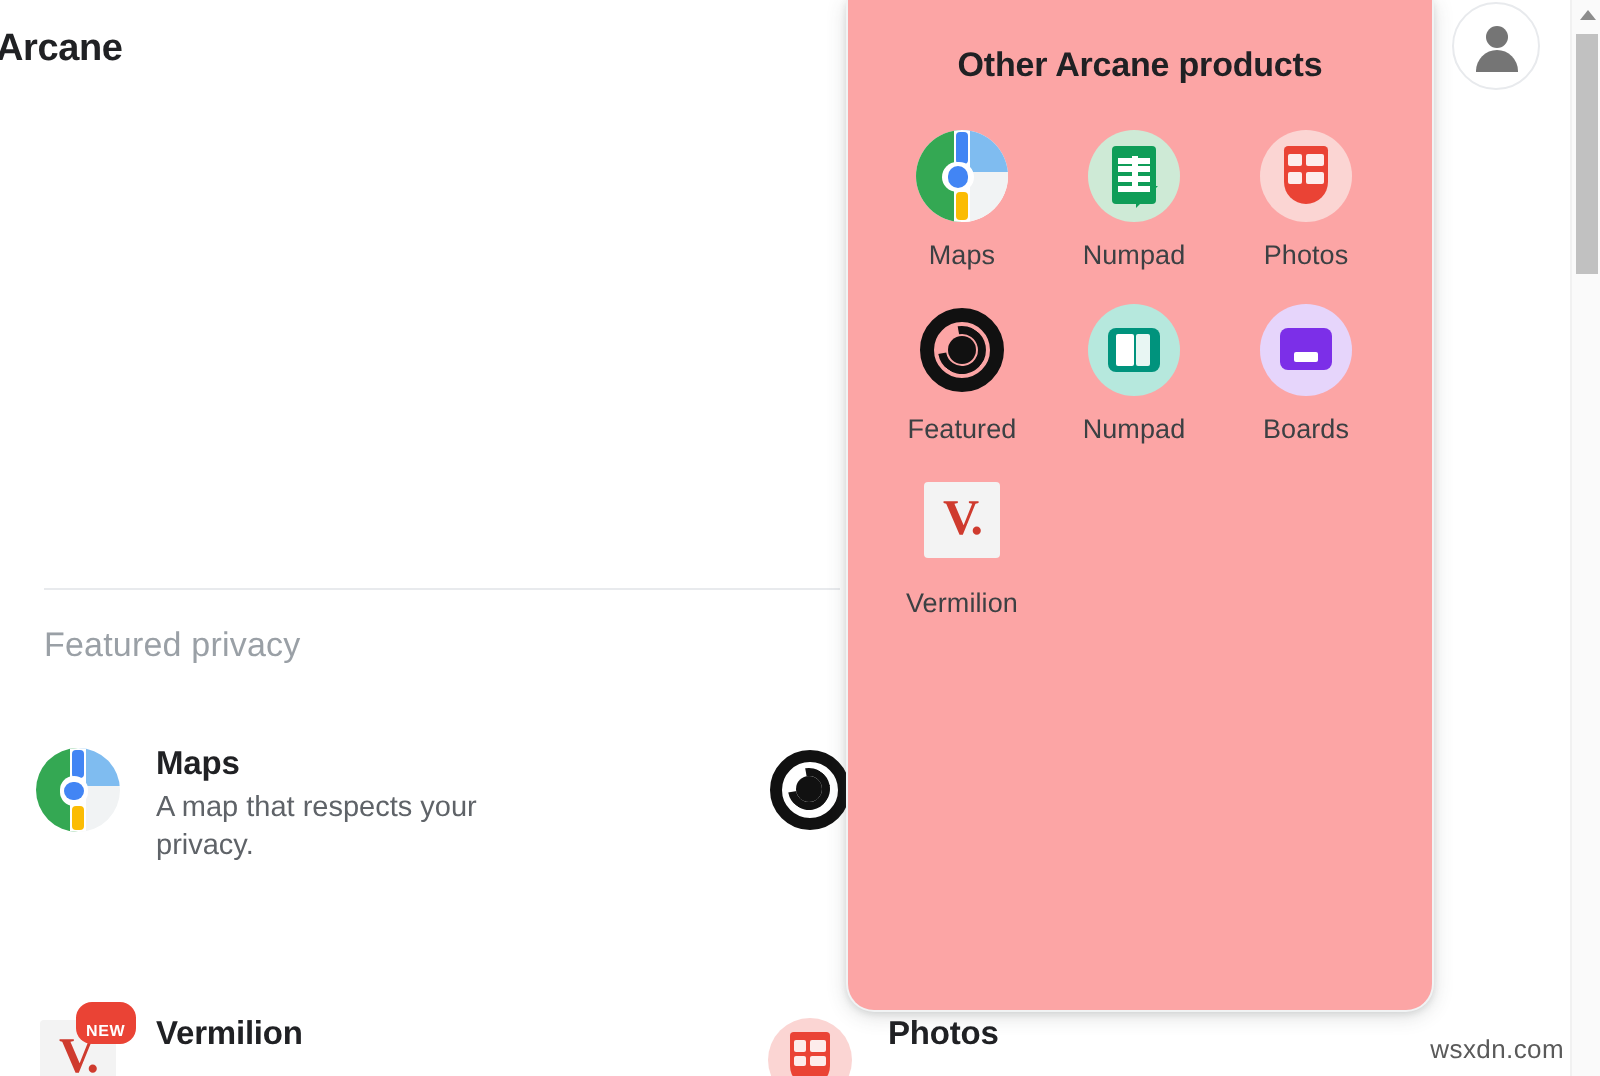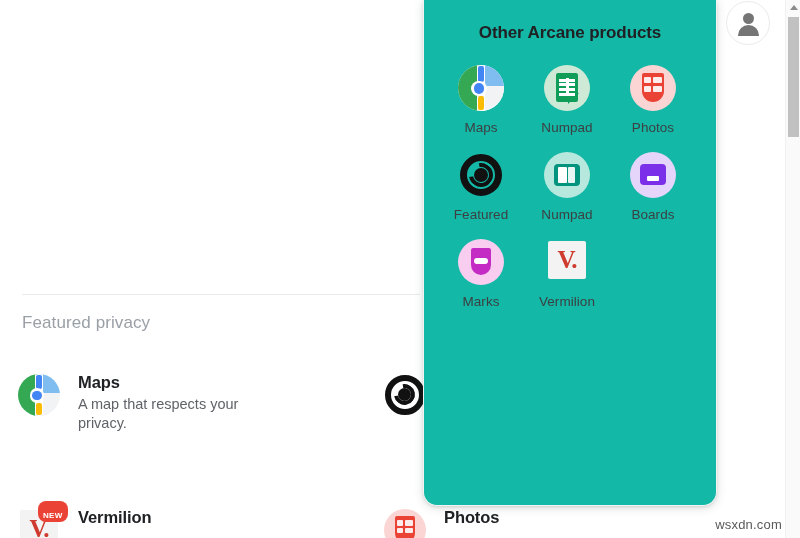--- a/index.html
+++ b/index.html
@@ -91,21 +91,21 @@
     position: absolute; top: 11px; left: 16px;
   }
   .avatar .person-body {
     width: 21px; height: 11px; border-radius: 11px 11px 0 0; background: #757575;
     position: absolute; top: 23px; left: 11px;
   }
 
   
   .modal {
     position: absolute; left: 423px; top: 0px; width: 294px; height: 506px;
-    background: #14b8a6; border-radius: 0 0 14px 14px;
+    background: #fca5a5; border-radius: 0 0 14px 14px;
     box-shadow: 0 2px 10px rgba(60,64,67,0.18), 0 1px 3px rgba(60,64,67,0.12);
     border: 1px solid #f1f3f4; border-top: none;
     overflow: hidden;
   }
   .modal-title {
     text-align: center; font-size: 17px; font-weight: bold; color: #202124;
     margin-top: 23px; letter-spacing: -0.1px;
   }
   .modal-grid {
     margin-top: 22px; display: flex; flex-wrap: wrap;
@@ -250,20 +250,23 @@
   .watermark {
     position: absolute; right: 18px; bottom: 6px;
     font-size: 13px; color: #5a5a5a; letter-spacing: 0.2px;
   }
 </style>
 </head>
 <body>
 
 <div id="page">
 
+  <div class="page-header">
+    <span class="brand-title">Arcane</span>
+  </div>
 
 
   <div class="divider"></div>
   <div class="section-title">Featured privacy</div>
 
   <div class="feature-grid">
 
     <div class="feature-row">
 
       <div class="feature-cell">
@@ -403,28 +406,20 @@
 
       <div class="app-cell">
         <div class="app-icon ic-boards">
           <div class="circ"></div>
             <div class="box"></div>
             <div class="bar"></div>
         </div>
         <div class="app-label">Boards</div>
       </div>
 
-      <div class="app-cell">
-        <div class="app-icon ic-marks">
-          <div class="circ"></div>
-            <div class="badge"></div>
-            <div class="pill"></div>
-        </div>
-        <div class="app-label">Marks</div>
-      </div>
 
       <div class="app-cell">
         <div class="app-icon ic-verm">
           <div class="sq">
               <span class="glyph">V.</span>
             </div>
         </div>
         <div class="app-label">Vermilion</div>
       </div>
 

